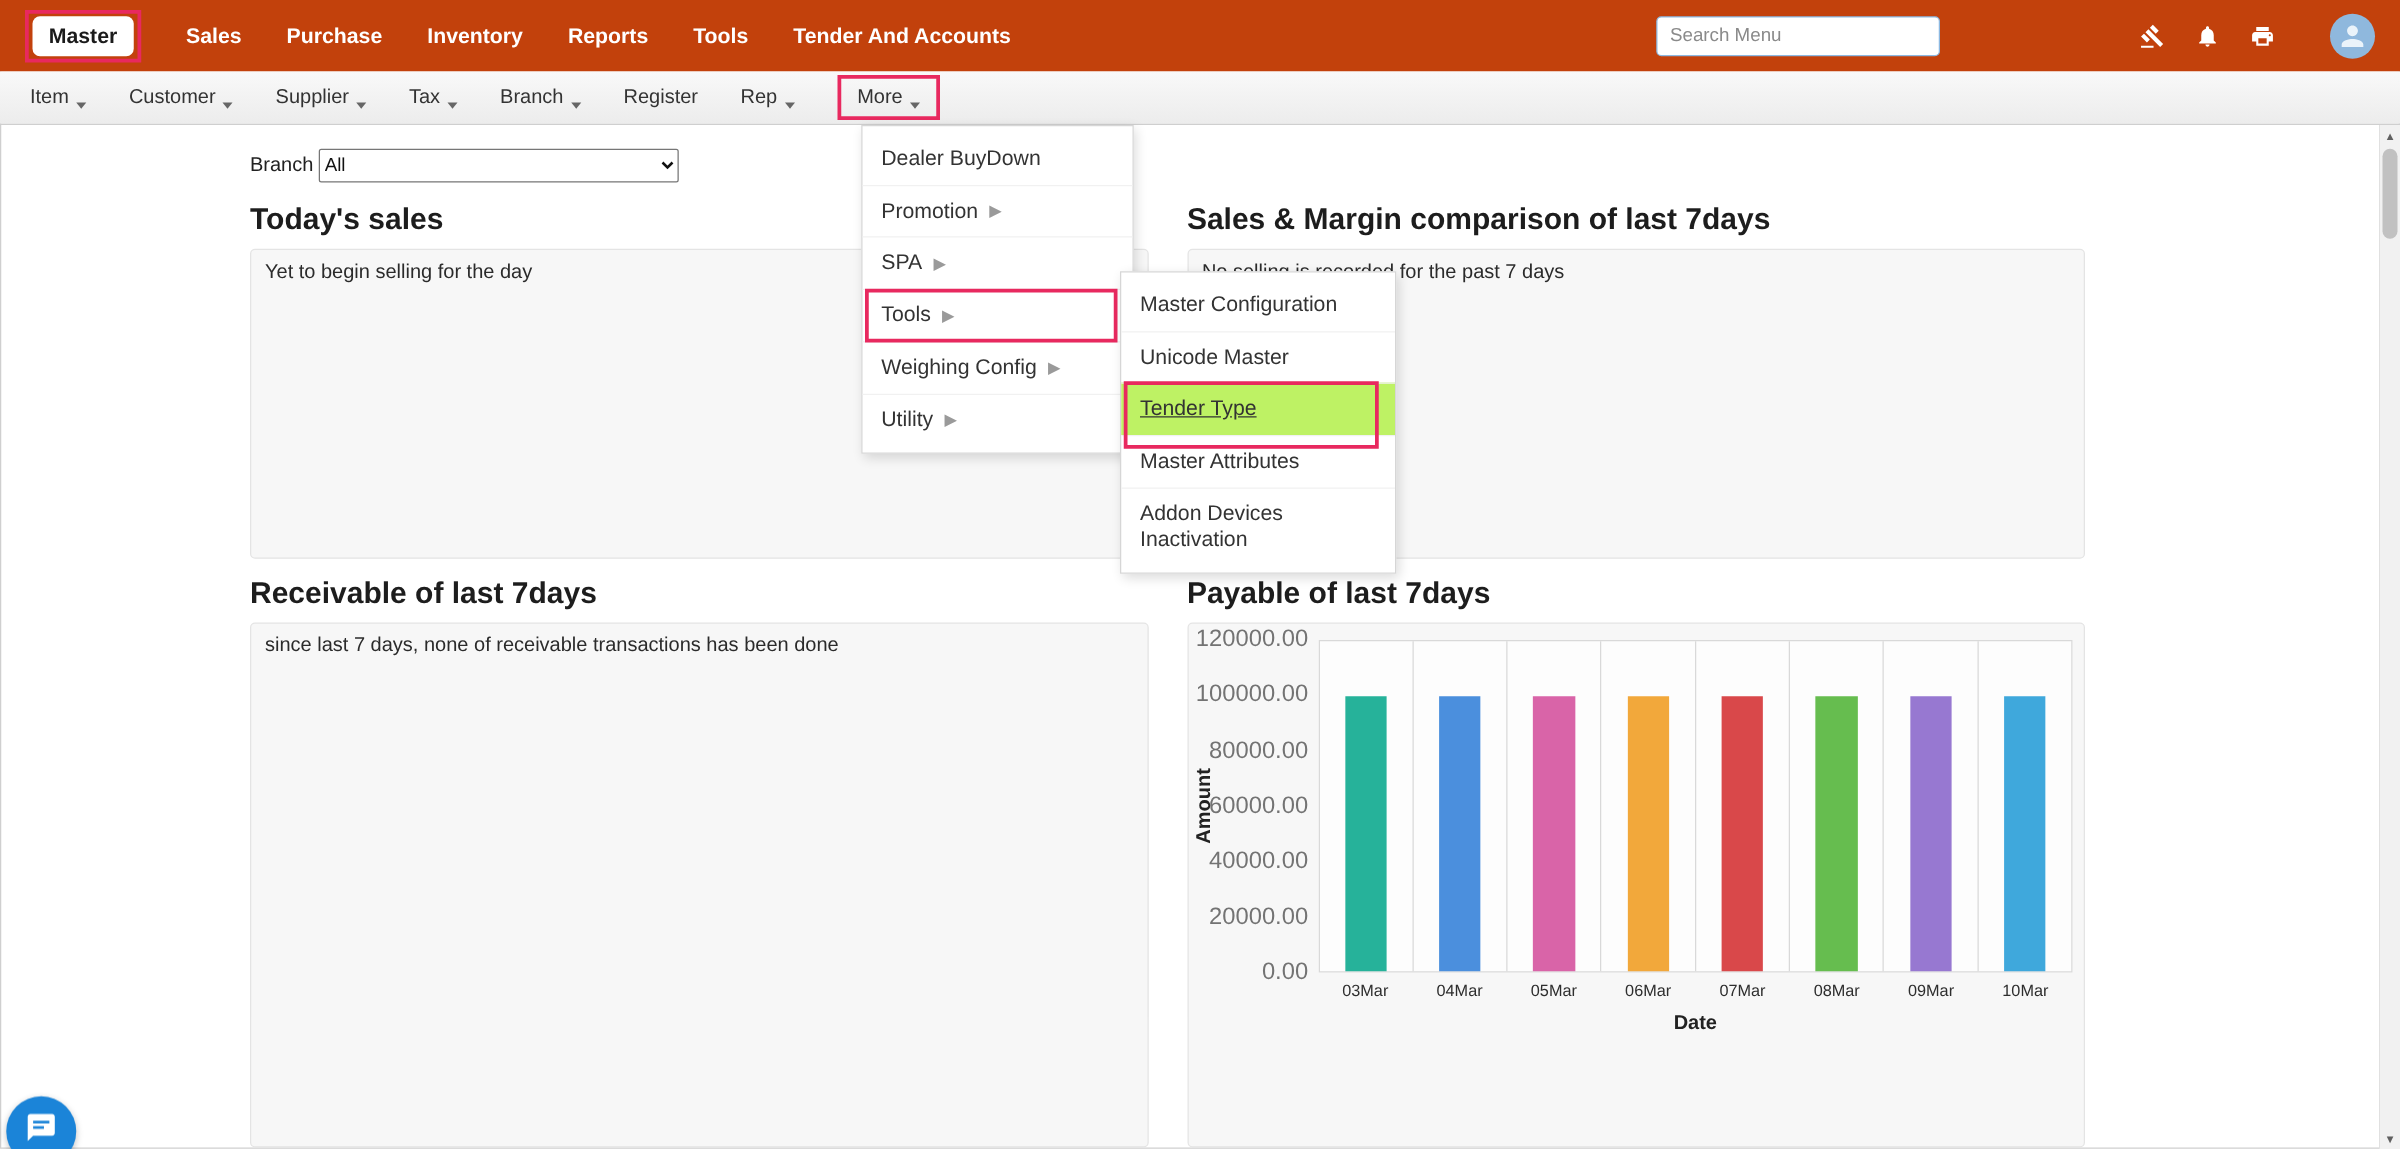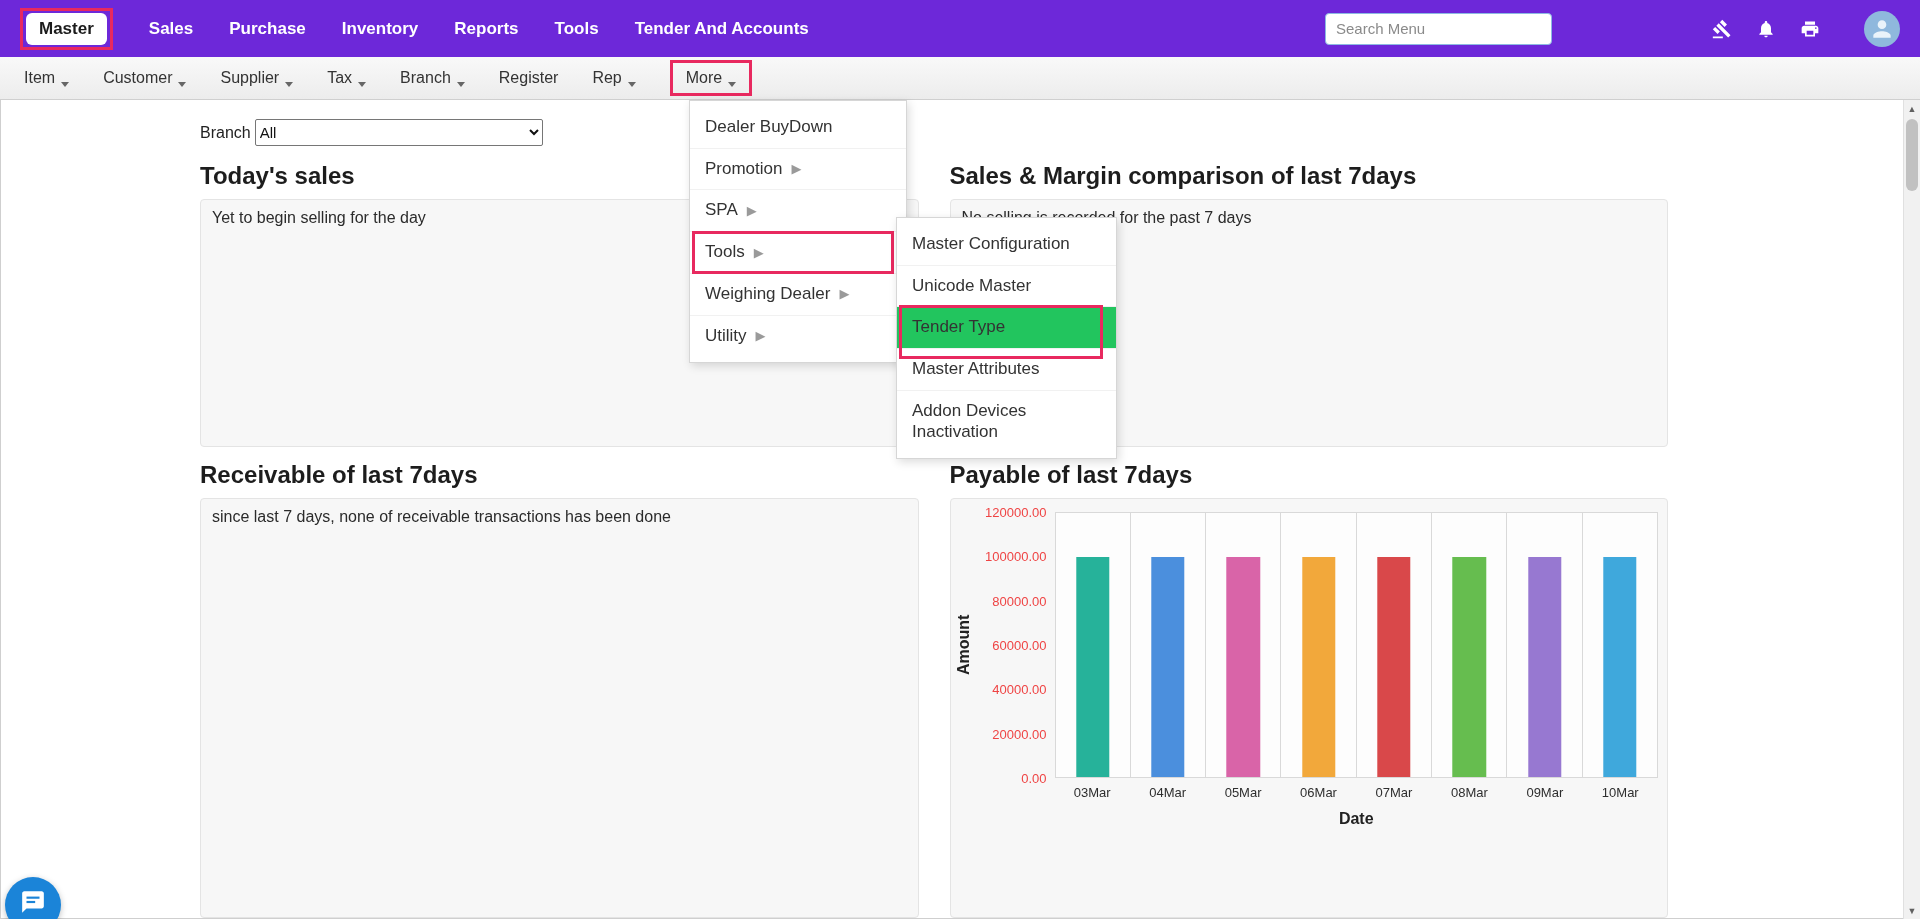--- a/index.html
+++ b/index.html
@@ -1,21 +1,21 @@
 <!DOCTYPE html>
 <html><head>
 <meta charset="utf-8">
 <style>
   * { margin:0; padding:0; box-sizing:border-box; }
   html, body { width:1920px; height:919px; overflow:hidden; background:#fff;
                font-family:"Liberation Sans", sans-serif; }
   body { position:relative; outline:1px solid #cfcfcf; outline-offset:-1px; }
 
   
-  .topnav { height:57px; background:#6d28d9; display:flex; align-items:center;
+  .topnav { height:57px; background:#c2410c; display:flex; align-items:center;
             padding:0 20px; gap:36px; position:relative; z-index:50; }
   .nav-item { color:#fff; font-size:17px; font-weight:700; cursor:pointer; white-space:nowrap; }
   .nav-item.active { background:#fff; color:#1b1b1b; padding:6px 13px; border-radius:6px; display:inline-block; }
   .annot { border:3px solid #e8295f; }
   .annot-master { padding:2px 3px; display:inline-block; }
   .topnav-right { margin-left:auto; display:flex; align-items:center; }
   .search-input { width:227px; height:32px; border-radius:4px; border:1px solid #8cb9e2;
                   padding:0 10px; font-size:15px; color:#333; outline:none; }
   .search-input::placeholder { color:#8a8a8a; }
   .top-icons { display:flex; align-items:center; gap:24px; margin-left:160px; }
@@ -38,21 +38,21 @@
   .menu { position:absolute; background:#fff; border:1px solid #d6d6d6;
           box-shadow:2px 3px 9px rgba(0,0,0,.14); z-index:60; padding:6px 0; }
   .more-menu { left:689px; top:100px; width:218px; }
   .tools-submenu { left:896px; top:217px; width:221px; }
   .menu-item { position:relative; padding:10px 15px; font-size:17px; color:#333;
                cursor:pointer; display:flex; align-items:center; line-height:1.22; }
   .menu-item + .menu-item { border-top:1px solid #f1f1f1; }
   .subarrow { margin-left:9px; color:#9a9a9a; font-size:13px; }
   .menu-item.annot-tools::after { content:""; position:absolute; top:-1px; bottom:-1px; left:2px; right:12px;
                                   border:3px solid #e8295f; pointer-events:none; z-index:2; }
-  .menu-item.selected { background:#22c55e; }
+  .menu-item.selected { background:#bef264;text-decoration:underline; }
   .menu-item.annot-tender::after { content:""; position:absolute; top:-2px; bottom:-11px; left:2px; right:13px;
                                    border:3px solid #e8295f; pointer-events:none; z-index:2; }
   .menu-item .wrap { display:block; }
 
   
   main { padding:19px 252px 0 200px; position:relative; }
   .branch-row { display:flex; align-items:center; font-size:16px; color:#222; }
   .branch-select { margin-left:4px; width:288px; height:27px; font-size:15px; color:#111;
                    border:1px solid #767676; border-radius:2px; background:#fff; }
   .grid { display:grid; grid-template-columns:1fr 1fr; column-gap:31px; margin-top:6px; }
@@ -63,21 +63,21 @@
   .row1 .panel { height:248px; }
   .row2 .panel { height:420px; }
 
   
   .chart { display:grid; grid-template-columns:26px 78px 1fr; grid-template-rows:266px 26px 26px;
            padding:13px 9px 0 0; }
   .chart .ylabel { grid-column:1; grid-row:1; writing-mode:vertical-rl; transform:rotate(180deg);
                    display:flex; align-items:center; justify-content:center;
                    font-size:16px; font-weight:700; color:#222; }
   .chart .yaxis { grid-column:2; grid-row:1; position:relative; }
-  .ytick { position:absolute; right:8px; transform:translateY(-50%); font-size:13px; color:#ef4444; white-space:nowrap; }
+  .ytick { position:absolute; right:8px; transform:translateY(-50%); font-size:19px; color:#737373; white-space:nowrap; }
   .chart .plot { grid-column:3; grid-row:1; position:relative; display:flex;
                  border:1px solid #d9d9d9; background:#fdfdfd; }
   .chart .col { flex:1; position:relative; border-right:1px solid #d9d9d9; }
   .chart .col:last-child { border-right:none; }
   .chart .bar { position:absolute; bottom:0; left:50%; transform:translateX(-50%); width:45%; }
   .chart .xaxis { grid-column:3; grid-row:2; display:flex; padding-top:7px; }
   .xtick { flex:1; text-align:center; font-size:13px; color:#2e2e2e; }
   .chart .xlabel { grid-column:3; grid-row:3; text-align:center; font-size:16px; font-weight:700;
                    color:#222; padding-top:6px; }
 
@@ -182,21 +182,21 @@
   </div>
   <div class="menu-item">
     <span>SPA</span>
     <span class="subarrow">▶</span>
   </div>
   <div class="menu-item annot-tools">
     <span>Tools</span>
     <span class="subarrow">▶</span>
   </div>
   <div class="menu-item">
-    <span>Weighing Dealer</span>
+    <span>Weighing Config</span>
     <span class="subarrow">▶</span>
   </div>
   <div class="menu-item">
     <span>Utility</span>
     <span class="subarrow">▶</span>
   </div>
 </div>
 
 <div class="menu tools-submenu">
   <div class="menu-item">

